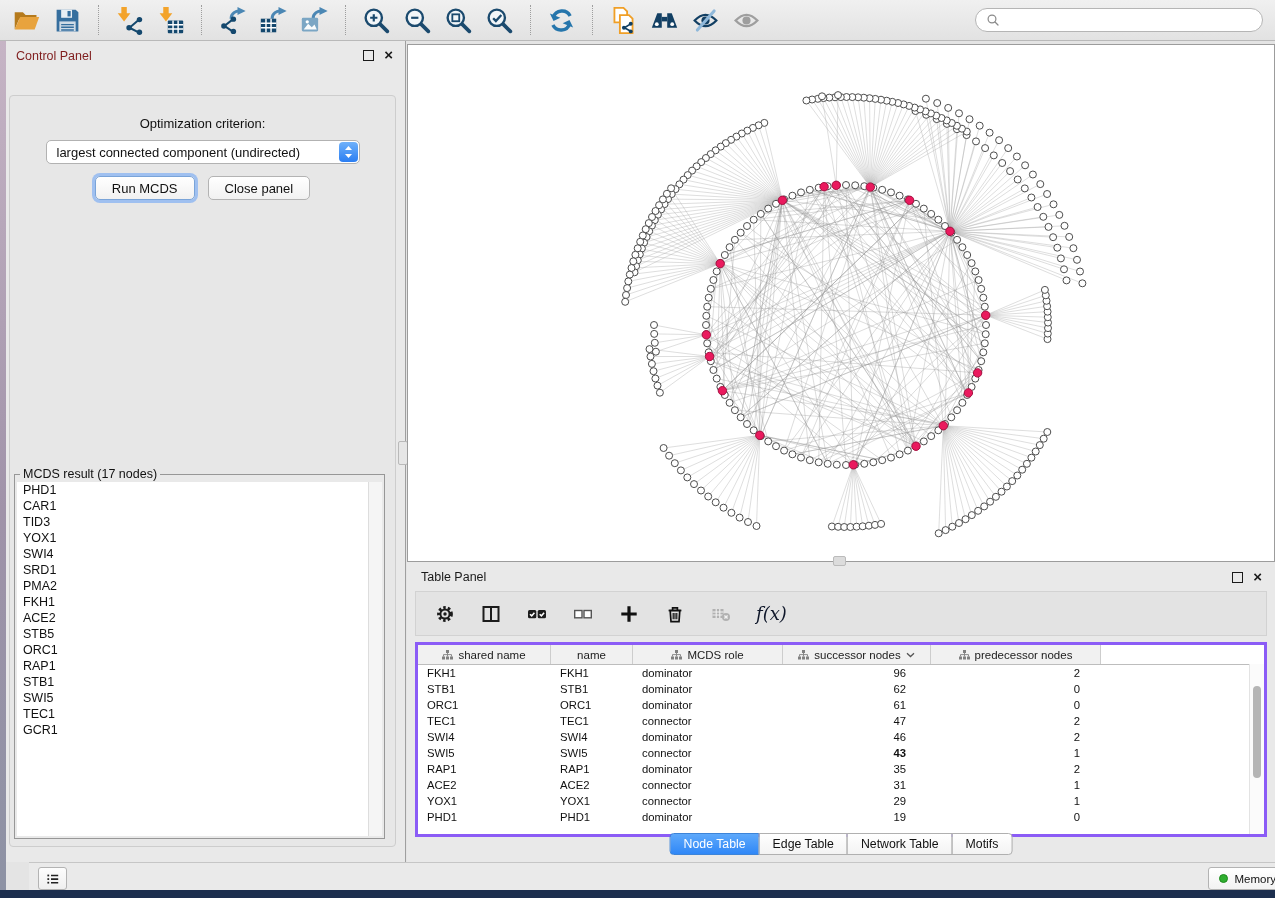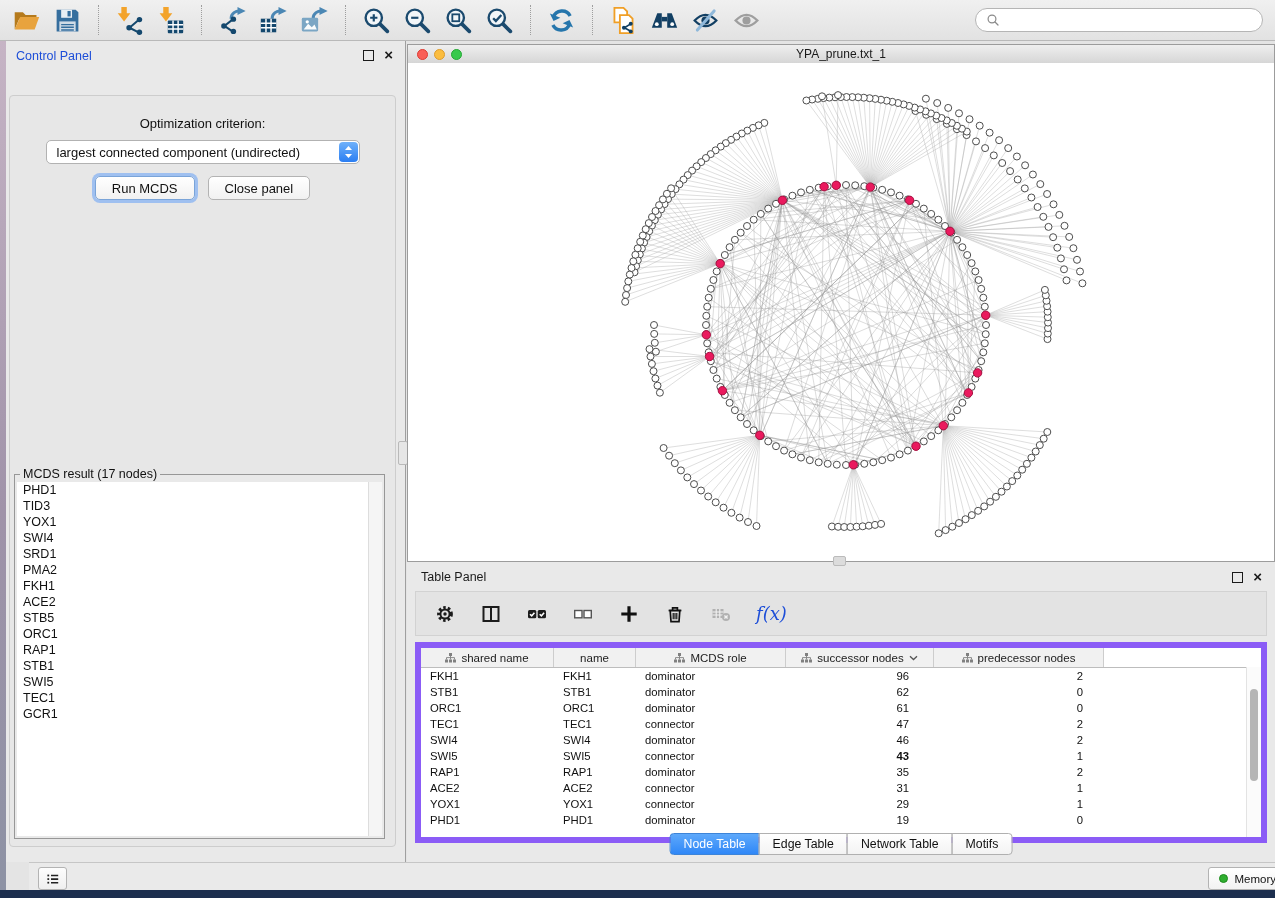--- a/index.html
+++ b/index.html
@@ -17,21 +17,21 @@
   .search input{flex:1;border:none;outline:none;background:transparent;font-size:12.5px;font-family:inherit;height:18px;}
   
   .wall-left{position:absolute;left:0;top:41px;width:6px;height:849px;
              background:linear-gradient(#c6b4c5,#a093a9 55%,#8d92a4);}
   .wall-bottom{position:absolute;left:0;top:890px;width:1275px;height:8px;
                background:linear-gradient(90deg,#16263f,#263c60 22%,#1a2c4a 48%,#223756 75%,#152档540 100%);
                background-color:#1c2e4e;}
   
   .cpanel{position:absolute;left:6px;top:41px;width:400px;height:821px;background:#e9e9e9;
           border-right:1px solid #9f9f9f;box-sizing:border-box;}
-  .cp-title{position:absolute;left:10px;top:8px;font-size:12.5px;color:#1d4ed8;}
+  .cp-title{position:absolute;left:10px;top:8px;font-size:12.5px;color:#7f1d1d;}
   .win-float{position:absolute;width:9px;height:9px;border:1.5px solid #1a1a1a;background:transparent;}
   .win-close{position:absolute;font-size:15px;font-weight:bold;color:#1a1a1a;line-height:11px;}
   .cp-float{right:31px;top:9px;}
   .cp-close{right:12px;top:8px;}
   .seg{display:flex;}
   .seg .tab{background:linear-gradient(#ffffff,#f3f3f3);border:1px solid #b0b0b0;margin-left:-1px;padding:0 13px;
             height:21px;line-height:21px;font-size:12.5px;color:#111;white-space:nowrap;}
   .seg .tab:first-child{border-radius:4px 0 0 4px;margin-left:0;}
   .seg .tab:last-child{border-radius:0 4px 4px 0;}
   .seg .tab.active{background:linear-gradient(#5ea9fb,#2f87f7);border-color:#3d84d8;color:#fff;}
@@ -71,22 +71,22 @@
   .net-canvas{position:absolute;left:0;top:18px;right:0;bottom:0;background:#fff;overflow:hidden;}
   
   .tpanel{position:absolute;left:407px;top:562px;width:868px;height:300px;background:#e9e9e9;box-sizing:border-box;}
   .tp-title{position:absolute;left:14px;top:8px;font-size:12.5px;color:#1a1a1a;}
   .tp-float{right:32px;top:10px;}
   .tp-close{right:13px;top:9px;}
   .tp-strip{position:absolute;left:8px;right:8px;top:29px;height:45px;background:#e3e3e3;border:1px solid #d2d2d2;
             display:flex;align-items:center;padding-left:18px;gap:25px;box-sizing:border-box;}
   .tp-strip .ticon{width:21px;height:21px;display:flex;align-items:center;justify-content:center;}
   .tp-strip .ticon svg{width:20px;height:20px;}
-  .fx{font-family:"DejaVu Serif",serif;font-style:italic;font-size:18px;color:#1d4ed8;}
-  .gridwrap{position:absolute;left:8px;right:8px;top:80px;height:189px;background:#fff;border:6px solid #8b5cf6;
+  .fx{font-family:"DejaVu Serif",serif;font-style:italic;font-size:18px;color:#0f172a;}
+  .gridwrap{position:absolute;left:8px;right:8px;top:80px;height:189px;background:#fff;border:3px solid #8b5cf6;
             overflow:hidden;}
   .thead{display:flex;height:19px;background:#f1f1f1;border-bottom:1px solid #bdbdbd;}
   .th{display:flex;align-items:center;justify-content:center;gap:5px;font-size:11.5px;color:#1c1c1c;
       border-right:1px solid #cdcdcd;box-sizing:border-box;height:19px;}
   .th.fill{flex:1;border-right:none;background:#fff;}
   .trow{display:flex;height:16px;}
   .td{font-size:11.3px;color:#111;line-height:16px;box-sizing:border-box;white-space:nowrap;overflow:hidden;}
   .td.l{padding-left:9px;}
   .td.r{text-align:right;}
   .gridscroll{position:absolute;right:0;top:19px;bottom:0;width:14px;background:#fbfbfb;border-left:1px solid #e3e3e3;}
@@ -285,20 +285,21 @@
       <div class="btnrow">
         <button class="btn focus">Run MCDS</button>
         <button class="btn">Close panel</button>
       </div>
     </div>
     <fieldset class="mcds">
       <legend>MCDS result (17 nodes)</legend>
       <div class="mcds-list" id="mcds-list">
         <div class="mcds-scroll"></div>
       <div class="item">PHD1</div>
+          <div class="item">CAR1</div>
           <div class="item">TID3</div>
           <div class="item">YOX1</div>
           <div class="item">SWI4</div>
           <div class="item">SRD1</div>
           <div class="item">PMA2</div>
           <div class="item">FKH1</div>
           <div class="item">ACE2</div>
           <div class="item">STB5</div>
           <div class="item">ORC1</div>
           <div class="item">RAP1</div>
@@ -307,28 +308,20 @@
           <div class="item">TEC1</div>
           <div class="item">GCR1</div>
         </div>
     </fieldset>
   </div>
 
   <div class="vsplit-handle"></div>
   <div class="hsplit-handle"></div>
 
   <div class="netframe">
-    <div class="net-titlebar">
-      <div class="lights">
-        <div class="light" style="background:#f95f57;border:1px solid #dd3b33"></div>
-        <div class="light" style="background:#fbbd3f;border:1px solid #de9c2b"></div>
-        <div class="light" style="background:#38c94c;border:1px solid #24a834"></div>
-      </div>
-      <div class="net-title">YPA_prune.txt_1</div>
-    </div>
     <div class="net-canvas">
       <svg id="netsvg" width="866" height="498" viewBox="0 0 866 498">
           <path d="M542 168.3L577.7 252.8M542 168.3L570.6 217M542 168.3L575.3 289.3M542 168.3L393 394.6M542 168.3L299.2 280.3M542 168.3L326.9 176.8M542 168.3L302.8 225.8M542 168.3L447.2 122.3M542 168.3L305.4 307M542 168.3L419.7 400.8M542 168.3L438 122M542 168.3L523.2 150.9M542 168.3L447.2 401.7M542 168.3L298.3 271.2M542 168.3L491.6 132.7M542 168.3L345.7 156.7M542 168.3L401.8 126.8M542 168.3L300.7 289.3M542 168.3L401.8 126.8M542 168.3L575.3 289.3M542 168.3L447.2 122.3M542 168.3L537 361M542 168.3L491.6 132.7M542 168.3L530.3 156.7M542 168.3L523.2 150.9M542 168.3L410.7 124.7M542 168.3L302.8 298.2M542 168.3L447.2 401.7M542 168.3L563.6 200.1M542 168.3L554.4 339.8M542 168.3L305.4 307M542 168.3L332.7 354.3M542 168.3L376.1 387.6M542 168.3L573.2 298.2M542 168.3L332.7 354.3M542 168.3L559.2 332M542 168.3L499.9 387.6M542 168.3L575.3 234.7M501.6 137.3L508 140.8M501.6 137.3L352.8 150.9M501.6 137.3L316.8 192M501.6 137.3L577.7 252.8M501.6 137.3L559.2 192M501.6 137.3L447.2 401.7M501.6 137.3L345.7 156.7M501.6 137.3L316.8 192M501.6 137.3L302.8 225.8M501.6 137.3L567.3 315.6M501.6 137.3L393 394.6M501.6 137.3L384.4 391.3M462.3 124.1L376.1 136.4M462.3 124.1L352.8 150.9M462.3 124.1L530.3 156.7M462.3 124.1L537 163M462.3 124.1L554.4 339.8M462.3 124.1L384.4 132.7M462.3 124.1L491.6 132.7M462.3 124.1L339 361M462.3 124.1L368 140.8M462.3 124.1L573.2 225.8M462.3 124.1L376.1 387.6M462.3 124.1L559.2 332M462.3 124.1L302.8 298.2M462.3 124.1L499.9 387.6M462.3 124.1L352.8 373.1M462.3 124.1L559.2 332M462.3 124.1L543.3 169.7M462.3 124.1L299.2 280.3M462.3 124.1L352.8 373.1M462.3 124.1L543.3 354.3M462.3 124.1L573.2 298.2M462.3 124.1L508 383.2M428.2 122.3L321.6 339.8M428.2 122.3L573.2 298.2M428.2 122.3L573.2 298.2M428.2 122.3L302.8 298.2M428.2 122.3L491.6 391.3M428.2 122.3L578 262M416.1 123.7L298.3 271.2M416.1 123.7L376.1 136.4M416.1 123.7L410.7 399.3M416.1 123.7L302.8 298.2M416.1 123.7L438 402M416.1 123.7L575.3 289.3M416.1 123.7L305.4 307M416.1 123.7L499.9 387.6M374.4 137.3L312.4 200.1M374.4 137.3L345.7 367.3M374.4 137.3L419.7 400.8M374.4 137.3L302.8 298.2M374.4 137.3L393 129.4M374.4 137.3L456.3 123.2M374.4 137.3L578 262M374.4 137.3L576.8 243.7M374.4 137.3L567.3 315.6M374.4 137.3L508 383.2M374.4 137.3L339 361M374.4 137.3L577.7 252.8M374.4 137.3L332.7 354.3M374.4 137.3L321.6 339.8M374.4 137.3L401.8 397.2M374.4 137.3L577.7 271.2M374.4 137.3L419.7 123.2M374.4 137.3L576.8 280.3M374.4 137.3L352.8 373.1M374.4 137.3L483 394.6M374.4 137.3L332.7 354.3M374.4 137.3L499.9 387.6M374.4 137.3L530.3 156.7M374.4 137.3L577.7 271.2M312.2 200.6L298 262M312.2 200.6L308.7 315.6M312.2 200.6L515.8 145.6M312.2 200.6L326.9 176.8M312.2 200.6L474.2 126.8M312.2 200.6L491.6 391.3M312.2 200.6L523.2 373.1M312.2 200.6L419.7 400.8M312.2 200.6L360.2 378.4M312.2 200.6L577.7 271.2M312.2 200.6L326.9 347.2M312.2 200.6L419.7 400.8M312.2 200.6L570.6 307M312.2 200.6L299.2 243.7M312.2 200.6L456.3 123.2M312.2 200.6L316.8 332M298.3 271.8L474.2 397.2M298.3 271.8L515.8 378.4M298.3 271.8L491.6 132.7M298.3 271.8L305.4 307M301.6 293.5L300.7 234.7M301.6 293.5L299.2 280.3M301.6 293.5L499.9 136.4M301.6 293.5L438 122M301.6 293.5L308.7 208.4M301.6 293.5L300.7 234.7M314.4 327.7L508 140.8M314.4 327.7L578 262M314.4 327.7L508 140.8M314.4 327.7L576.8 243.7M314.4 327.7L549.1 176.8M314.4 327.7L537 361M314.4 327.7L576.8 280.3M314.4 327.7L570.6 217M314.4 327.7L508 140.8M314.4 327.7L326.9 176.8M351.8 372.3L298.3 252.8M351.8 372.3L419.7 400.8M351.8 372.3L345.7 156.7M351.8 372.3L352.8 150.9M351.8 372.3L465.3 399.3M351.8 372.3L401.8 397.2M351.8 372.3L474.2 397.2M351.8 372.3L299.2 280.3M351.8 372.3L474.2 397.2M351.8 372.3L321.6 184.2M351.8 372.3L308.7 315.6M351.8 372.3L401.8 126.8M445.3 401.8L299.2 280.3M445.3 401.8L456.3 400.8M445.3 401.8L563.6 200.1M445.3 401.8L438 122M445.3 401.8L499.9 387.6M445.3 401.8L499.9 387.6M445.3 401.8L456.3 400.8M445.3 401.8L312.4 200.1M508 383.2L352.8 150.9M508 383.2L559.2 332M508 383.2L438 122M508 383.2L352.8 150.9M508 383.2L300.7 234.7M508 383.2L499.9 387.6M508 383.2L326.9 176.8M508 383.2L575.3 289.3M508 383.2L302.8 298.2M508 383.2L312.4 200.1M508 383.2L368 140.8M508 383.2L300.7 289.3M535.3 362.7L401.8 126.8M535.3 362.7L537 361M535.3 362.7L308.7 315.6M535.3 362.7L576.8 280.3M535.3 362.7L508 383.2M535.3 362.7L298.3 252.8M535.3 362.7L312.4 200.1M535.3 362.7L384.4 391.3M535.3 362.7L563.6 323.9M535.3 362.7L302.8 298.2M535.3 362.7L360.2 378.4M535.3 362.7L515.8 145.6M535.3 362.7L384.4 391.3M535.3 362.7L332.7 169.7M535.3 362.7L326.9 347.2M535.3 362.7L523.2 373.1M560.4 329.9L339 163M560.4 329.9L401.8 126.8M560.4 329.9L559.2 192M560.4 329.9L376.1 387.6M560.4 329.9L419.7 400.8M560.4 329.9L573.2 298.2M560.4 329.9L384.4 132.7M560.4 329.9L438 122M560.4 329.9L567.3 208.4M560.4 329.9L410.7 399.3M569.6 309.9L559.2 332M569.6 309.9L465.3 399.3M569.6 309.9L499.9 387.6M569.6 309.9L573.2 298.2M569.6 309.9L465.3 124.7M569.6 309.9L575.3 289.3M569.6 309.9L410.7 124.7M569.6 309.9L300.7 289.3M569.6 309.9L332.7 169.7M569.6 309.9L401.8 397.2M577.7 252.2L438 402M577.7 252.2L332.7 354.3M577.7 252.2L410.7 399.3M577.7 252.2L332.7 354.3M577.7 252.2L321.6 339.8M577.7 252.2L419.7 123.2M577.7 252.2L499.9 387.6M577.7 252.2L299.2 243.7" stroke="#909090" stroke-width="0.8" fill="none" opacity="0.4"></path>
           <path d="M542 168.3L674.4 220.3M542 168.3L658.5 217.4M542 168.3L672 208.5M542 168.3L656 206.3M542 168.3L669 196.8M542 168.3L652.9 195.4M542 168.3L665.4 185.2M542 168.3L649.3 184.7M542 168.3L661.2 173.9M542 168.3L645.1 174.2M542 168.3L656.5 162.8M542 168.3L640.5 163.9M542 168.3L651.3 151.9M542 168.3L635.3 153.8M542 168.3L645.5 141.3M542 168.3L629.6 144M542 168.3L639.1 131M542 168.3L623.4 134.5M542 168.3L632.3 121.1M542 168.3L616.8 125.4M542 168.3L624.9 111.5M542 168.3L609.7 116.5M542 168.3L617.1 102.3M542 168.3L602.1 108.1M542 168.3L608.9 93.5M542 168.3L594.2 100M542 168.3L600.2 85.1M542 168.3L585.8 92.4M542 168.3L591.1 77.2M542 168.3L577.1 85.1M542 168.3L581.6 69.7M542 168.3L568 78.4M542 168.3L571.7 62.7M542 168.3L558.6 72.1M542 168.3L561.5 56.2M542 168.3L548.9 66.2M542 168.3L551 50.3M542 168.3L538.9 60.9M542 168.3L540.2 44.9M542 168.3L528.7 56.1M542 168.3L529.2 40M542 168.3L518.2 51.8M542 168.3L517.9 35.7M542 168.3L507.5 48M462.3 124.1L558.8 68.6M462.3 124.1L553.9 65.7M462.3 124.1L548.9 62.8M462.3 124.1L543.8 60M462.3 124.1L538.7 57.4M462.3 124.1L533.5 55M462.3 124.1L528.2 52.6M462.3 124.1L522.9 50.4M462.3 124.1L517.5 48.3M462.3 124.1L512.1 46.4M462.3 124.1L506.6 44.6M462.3 124.1L501.1 42.9M462.3 124.1L495.6 41.4M462.3 124.1L490 40M462.3 124.1L484.3 38.8M462.3 124.1L478.7 37.7M462.3 124.1L473 36.7M462.3 124.1L467.3 35.9M462.3 124.1L461.6 35.2M462.3 124.1L455.8 34.7M462.3 124.1L450.1 34.3M462.3 124.1L444.3 34.1M462.3 124.1L438.5 34M462.3 124.1L432.8 34.1M462.3 124.1L427 34.3M462.3 124.1L421.3 34.6M462.3 124.1L415.5 35.1M462.3 124.1L409.8 35.8M462.3 124.1L404.1 36.5M462.3 124.1L398.4 37.5M428.2 122.3L430 32.1M428.2 122.3L414 33.3M374.4 137.3L356.3 59.9M374.4 137.3L350.6 62.3M374.4 137.3L344.9 64.9M374.4 137.3L339.3 67.6M374.4 137.3L333.8 70.5M374.4 137.3L328.4 73.6M374.4 137.3L323.1 76.8M374.4 137.3L317.8 80.1M374.4 137.3L312.7 83.6M374.4 137.3L307.6 87.3M374.4 137.3L302.7 91.1M374.4 137.3L297.9 95M374.4 137.3L293.2 99.1M374.4 137.3L288.6 103.3M374.4 137.3L284.1 107.6M374.4 137.3L279.7 112.1M374.4 137.3L275.5 116.6M374.4 137.3L271.4 121.3M374.4 137.3L267.5 126.2M374.4 137.3L263.7 131.1M374.4 137.3L260 136.1M374.4 137.3L256.5 141.2M374.4 137.3L253.1 146.5M374.4 137.3L249.9 151.8M374.4 137.3L246.8 157.2M374.4 137.3L243.9 162.7M374.4 137.3L241.2 168.3M374.4 137.3L238.6 174M374.4 137.3L236.1 179.7M374.4 137.3L233.9 185.5M374.4 137.3L231.8 191.4M374.4 137.3L229.8 197.3M374.4 137.3L228.1 203.2M374.4 137.3L226.5 209.3M312.2 200.6L263.1 125.3M312.2 200.6L258.9 130.8M312.2 200.6L254.9 136.4M312.2 200.6L251.1 142.2M312.2 200.6L247.5 148M312.2 200.6L244 154M312.2 200.6L240.8 160.1M312.2 200.6L237.7 166.2M312.2 200.6L234.8 172.5M312.2 200.6L232.2 178.8M312.2 200.6L229.7 185.3M312.2 200.6L227.4 191.8M312.2 200.6L225.3 198.3M312.2 200.6L223.5 205M312.2 200.6L221.8 211.6M312.2 200.6L220.3 218.4M312.2 200.6L219.1 225.1M312.2 200.6L218 232M312.2 200.6L217.2 238.8M298.3 271.8L246 262M298.3 271.8L246.2 270.9M298.3 271.8L246.8 279.8M298.3 271.8L247.9 288.7M301.6 293.5L241.5 286.1M301.6 293.5L242.5 293.5M301.6 293.5L243.9 300.9M301.6 293.5L245.5 308.2M301.6 293.5L247.4 315.5M301.6 293.5L249.5 322.6M301.6 293.5L251.9 329.7M351.8 372.3L255.6 385M351.8 372.3L261.1 392.7M351.8 372.3L266.8 400.2M351.8 372.3L272.9 407.4M351.8 372.3L279.3 414.4M351.8 372.3L286 421.1M351.8 372.3L293 427.5M351.8 372.3L300.2 433.5M351.8 372.3L307.7 439.3M351.8 372.3L315.5 444.7M351.8 372.3L323.4 449.8M351.8 372.3L331.6 454.6M351.8 372.3L340 459M351.8 372.3L348.5 463M445.3 401.8L423.9 463.5M445.3 401.8L430.1 463.8M445.3 401.8L436.2 464M445.3 401.8L442.4 464M445.3 401.8L448.6 463.7M445.3 401.8L454.7 463.3M445.3 401.8L460.9 462.7M445.3 401.8L467 461.9M445.3 401.8L473.1 460.9M535.3 362.7L530.7 470.3M535.3 362.7L537.6 467.1M535.3 362.7L544.3 463.7M535.3 362.7L551 460M535.3 362.7L557.5 456.2M535.3 362.7L563.8 452.1M535.3 362.7L570.1 447.8M535.3 362.7L576.2 443.4M535.3 362.7L582.1 438.7M535.3 362.7L587.9 433.8M535.3 362.7L593.5 428.7M535.3 362.7L598.9 423.5M535.3 362.7L604.2 418.1M535.3 362.7L609.3 412.5M535.3 362.7L614.2 406.7M535.3 362.7L618.9 400.8M535.3 362.7L623.4 394.7M535.3 362.7L627.7 388.5M535.3 362.7L631.8 382.1M535.3 362.7L635.7 375.7M535.3 362.7L639.3 369M577.7 252.2L639.5 276.1M577.7 252.2L639.8 270.6M577.7 252.2L640 265.1M577.7 252.2L640 259.6M577.7 252.2L639.8 254.2M577.7 252.2L639.6 248.7M577.7 252.2L639.1 243.2M577.7 252.2L638.5 237.8M577.7 252.2L637.8 232.3M577.7 252.2L636.9 226.9" stroke="#a8a8a8" stroke-width="0.7" fill="none" opacity="0.55"></path>
           <circle cx="578" cy="262" r="3.5" fill="#ffffff" stroke="#4d4d4d" stroke-width="1"></circle>
           <circle cx="577.7" cy="252.8" r="3.5" fill="#ffffff" stroke="#4d4d4d" stroke-width="1"></circle>
           <circle cx="576.8" cy="243.7" r="3.5" fill="#ffffff" stroke="#4d4d4d" stroke-width="1"></circle>
           <circle cx="575.3" cy="234.7" r="3.5" fill="#ffffff" stroke="#4d4d4d" stroke-width="1"></circle>
           <circle cx="573.2" cy="225.8" r="3.5" fill="#ffffff" stroke="#4d4d4d" stroke-width="1"></circle>
           <circle cx="570.6" cy="217" r="3.5" fill="#ffffff" stroke="#4d4d4d" stroke-width="1"></circle>

